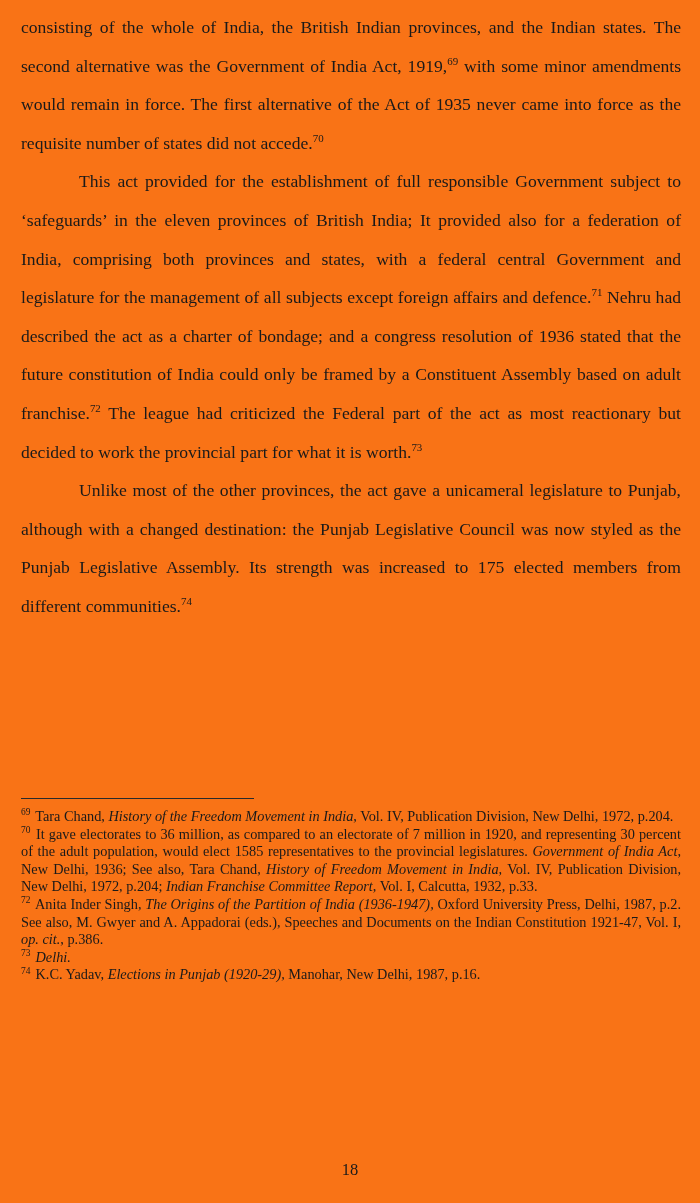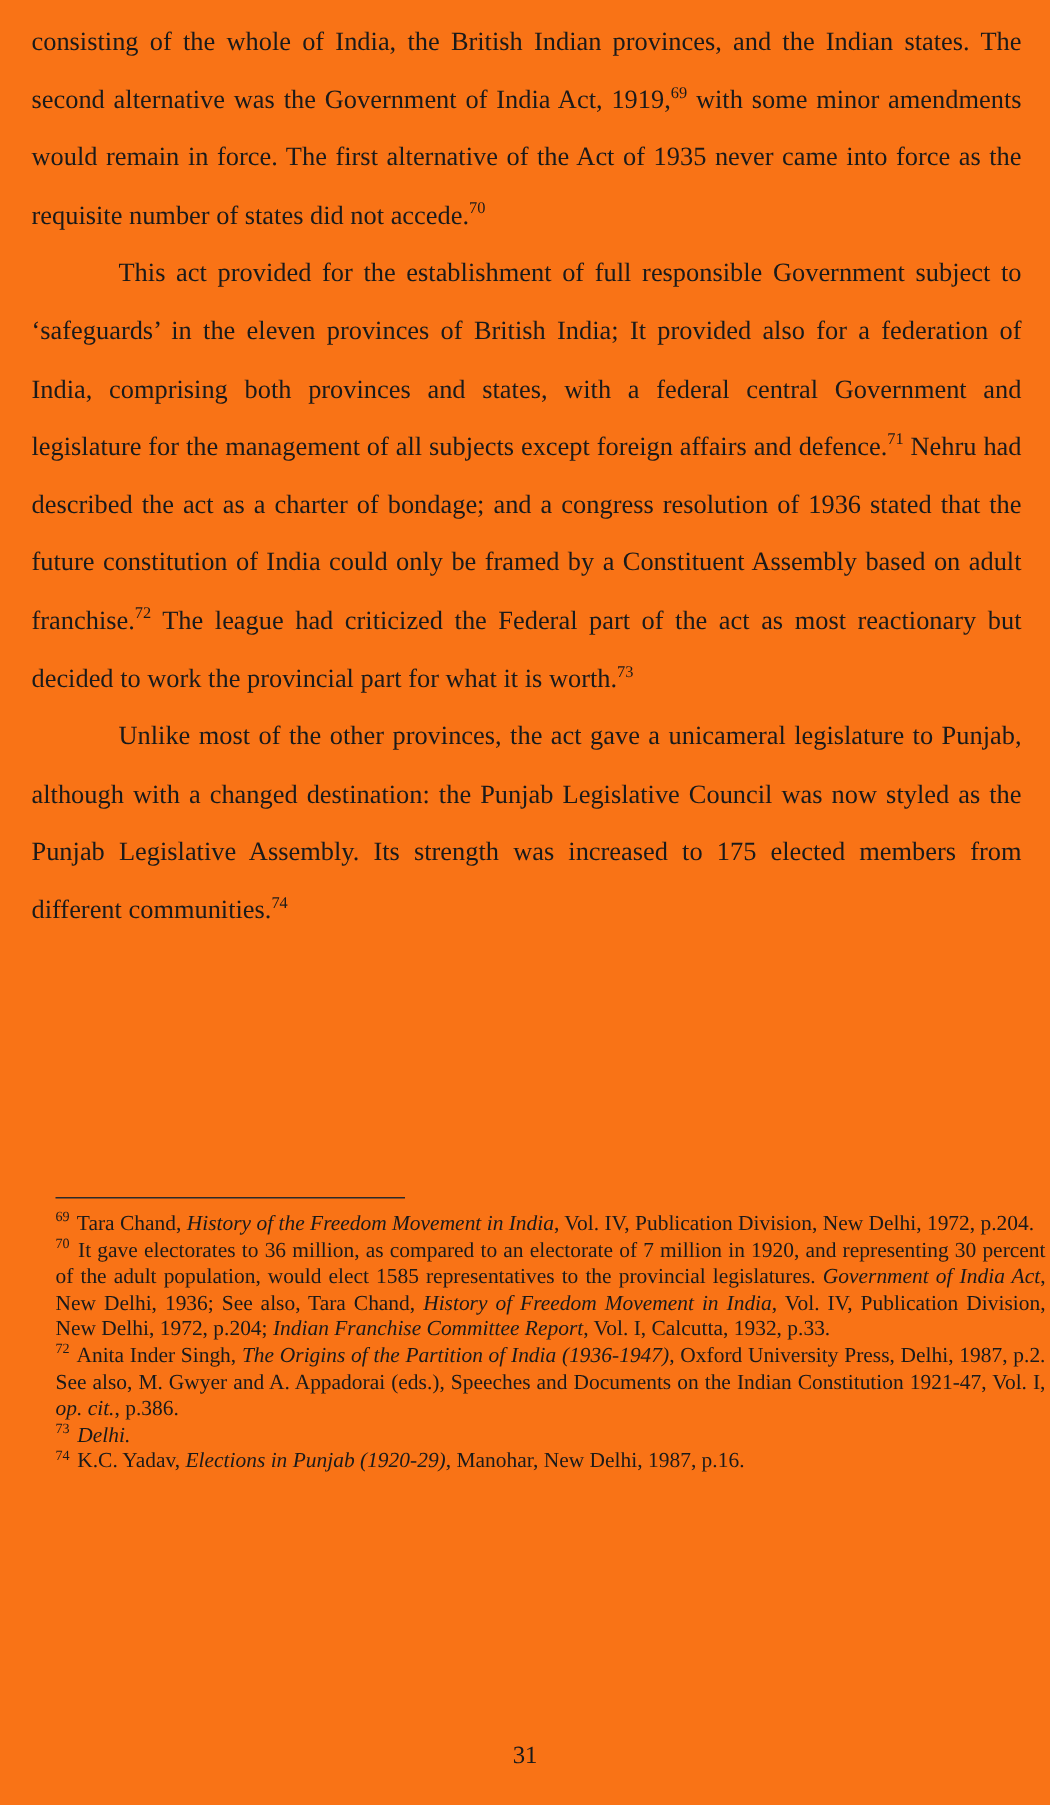--- a/index.html
+++ b/index.html
@@ -40,21 +40,21 @@
   p.body-para.indent {
     text-indent: 58px;
   }
   sup.fn-ref {
     font-size: 0.62em;
     vertical-align: super;
     line-height: 0;
   }
   .footnote-block {
     position: absolute;
-    left: 37px;
+    left: 21px;
     top: 798px;
     width: 660px;
   }
   .fn-rule {
     width: 233px;
     height: 0;
     border: none;
     border-top: 1.3px solid #2a2a2a;
     margin: 0 0 9px 0;
   }
@@ -97,15 +97,15 @@
 
   <div class="footnote-block">
     <hr class="fn-rule">
     <p class="footnote"><sup class="fn-num">69</sup> Tara Chand, <i>History of the Freedom Movement in India</i>, Vol. IV, Publication Division, New Delhi, 1972, p.204.</p>
     <p class="footnote"><sup class="fn-num">70</sup> It gave electorates to 36 million, as compared to an electorate of 7 million in 1920, and representing 30 percent of the adult population, would elect 1585 representatives to the provincial legislatures. <i>Government of India Act</i>, New Delhi, 1936; See also, Tara Chand, <i>History of Freedom Movement in India,</i> Vol. IV, Publication Division, New Delhi, 1972, p.204; <i>Indian Franchise Committee Report</i>, Vol. I, Calcutta, 1932, p.33.</p>
     <p class="footnote"><sup class="fn-num">72</sup> Anita Inder Singh, <i>The Origins of the Partition of India (1936-1947),</i> Oxford University Press, Delhi, 1987, p.2. See also, M. Gwyer and A. Appadorai (eds.), Speeches and Documents on the Indian Constitution 1921-47, Vol. I, <i>op. cit.</i>, p.386.</p>
     <p class="footnote"><sup class="fn-num">73</sup> <i>Delhi.</i></p>
     <p class="footnote"><sup class="fn-num">74</sup> K.C. Yadav, <i>Elections in Punjab (1920-29),</i> Manohar, New Delhi, 1987, p.16.</p>
   </div>
 
-  <div class="page-number">31</div>
+  <div class="page-number">18</div>
 
 </div>
 
 </body></html>

